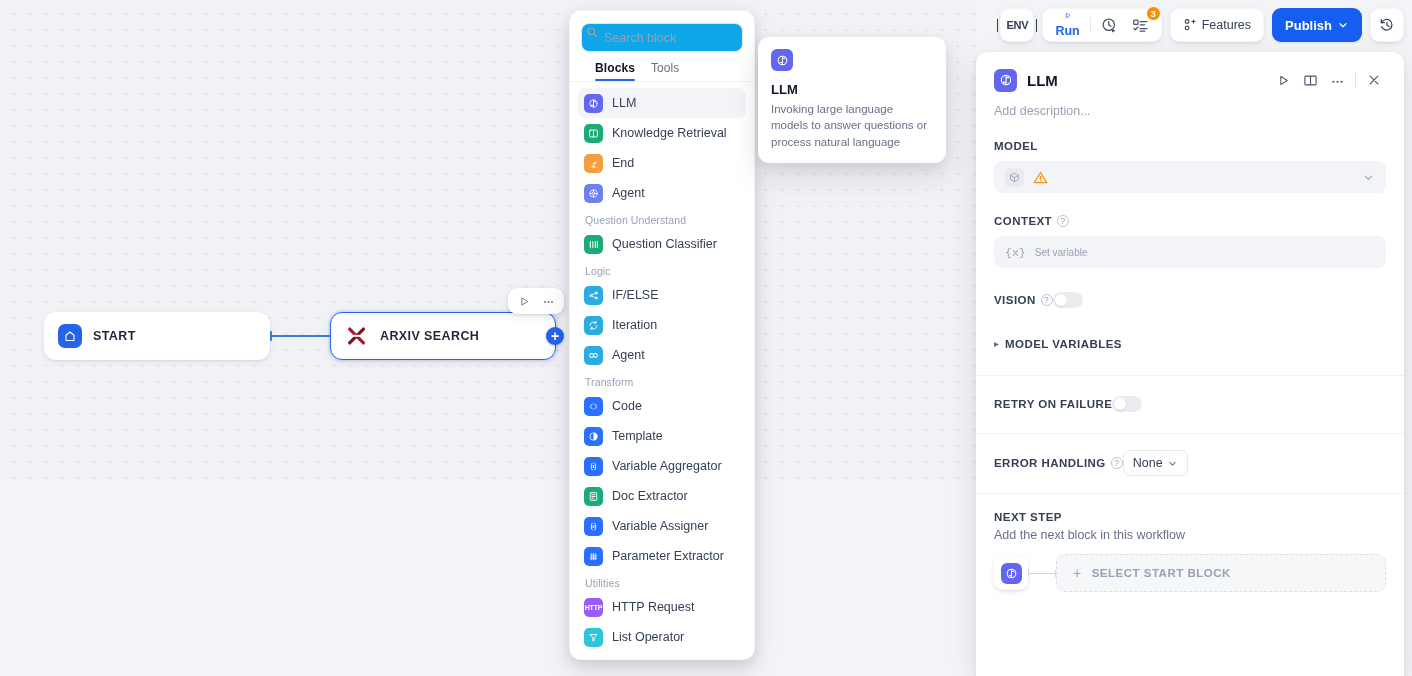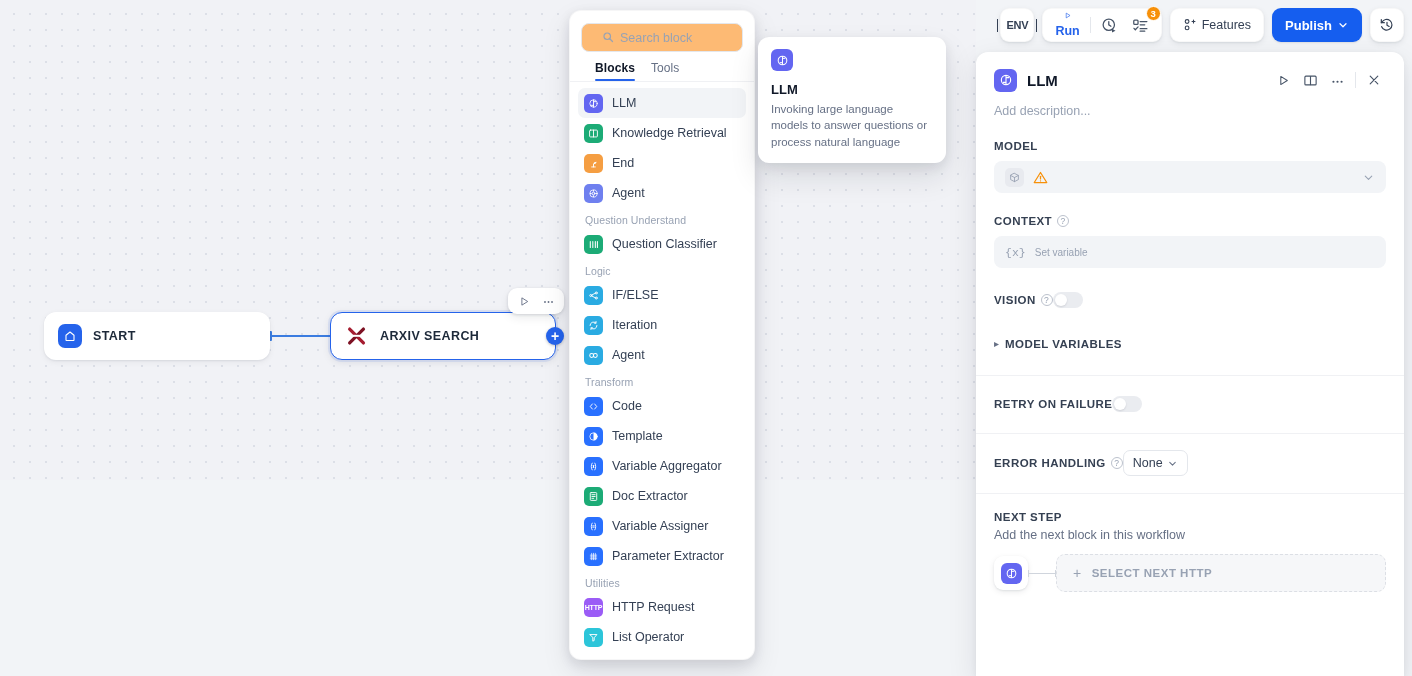--- a/index.html
+++ b/index.html
@@ -74,22 +74,22 @@
   .picker {
     position: absolute; left: 569px; top: 10px; width: 186px; height: 650px;
     background: #fff; border-radius: 12px;
     box-shadow: 0 4px 12px rgba(16,24,40,.10), 0 12px 28px rgba(16,24,40,.10);
     display: flex; flex-direction: column; overflow: hidden;
     border: 1px solid rgba(16,24,40,.04);
   }
   .search-wrap { padding: 12px 11px 0 11px; }
   .search-box {
     height: 29px; border: 1px solid #e4e7ec; border-radius: 8px;
-    display: flex; align-items: center; gap: 6px; padding: 0 20px;
-    background: #fdba74;
+    display: flex; gap: 6px; padding: 0 4px;
+    background: #0ea5e9;
   }
   .search-box input {
     border: none; outline: none; flex: 1;
     font-family: inherit; font-size: 12.5px; color: #344054;
     background: transparent;
   }
   .search-box input::placeholder { color: #98a2b3; }
 
   .tabs { display: flex; gap: 16px; padding: 9px 13px 0 25px; }
   .tab {
@@ -681,19 +681,19 @@
               <circle cx="12" cy="12" r="8"></circle>
                 <path d="M12 4v16"></path>
                 <path d="M12 8h5.2"></path>
                 <path d="M12 16H6.8"></path>
             </svg>
           </span>
         </div>
         <div class="ns-connector"></div>
         <div class="ns-select">
           <span class="ns-plus">+</span>
-          <span>SELECT NEXT HTTP</span>
+          <span>SELECT START BLOCK</span>
         </div>
       </div>
     </div>
   </div>
 
 </div>
 
 </body></html>

